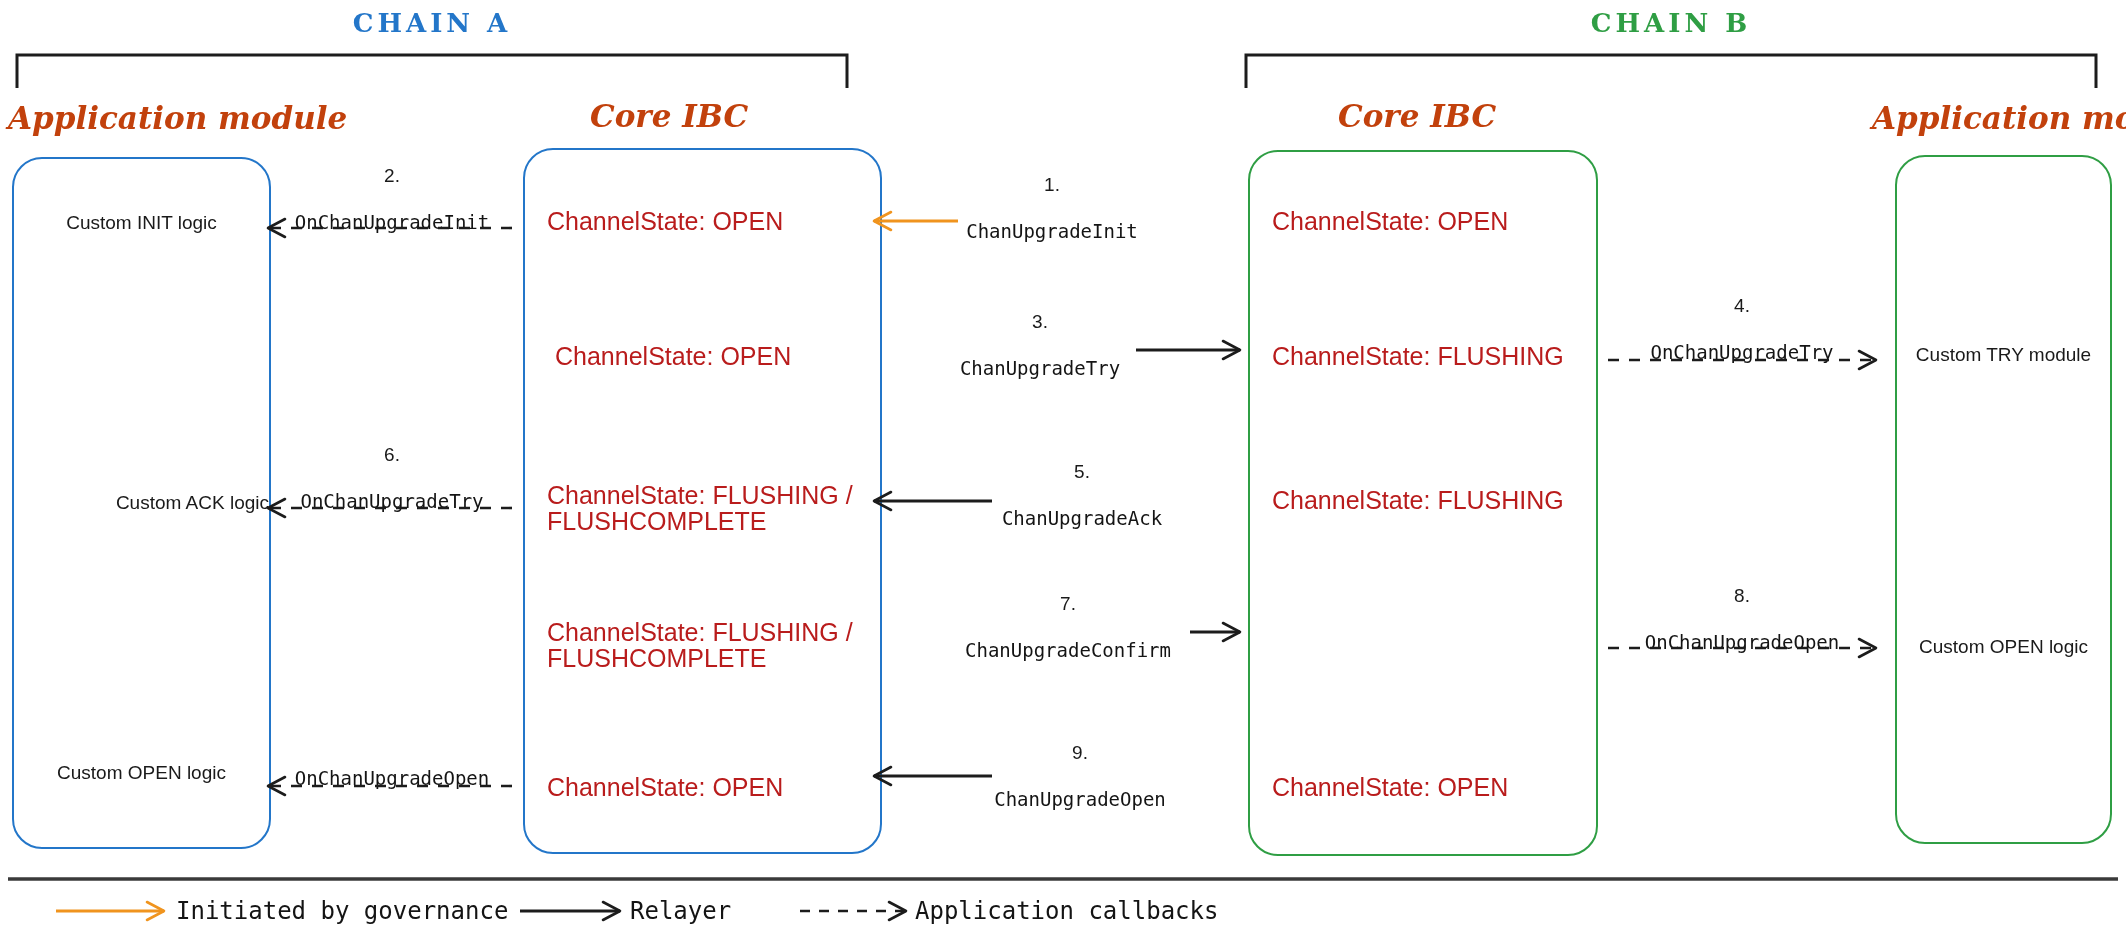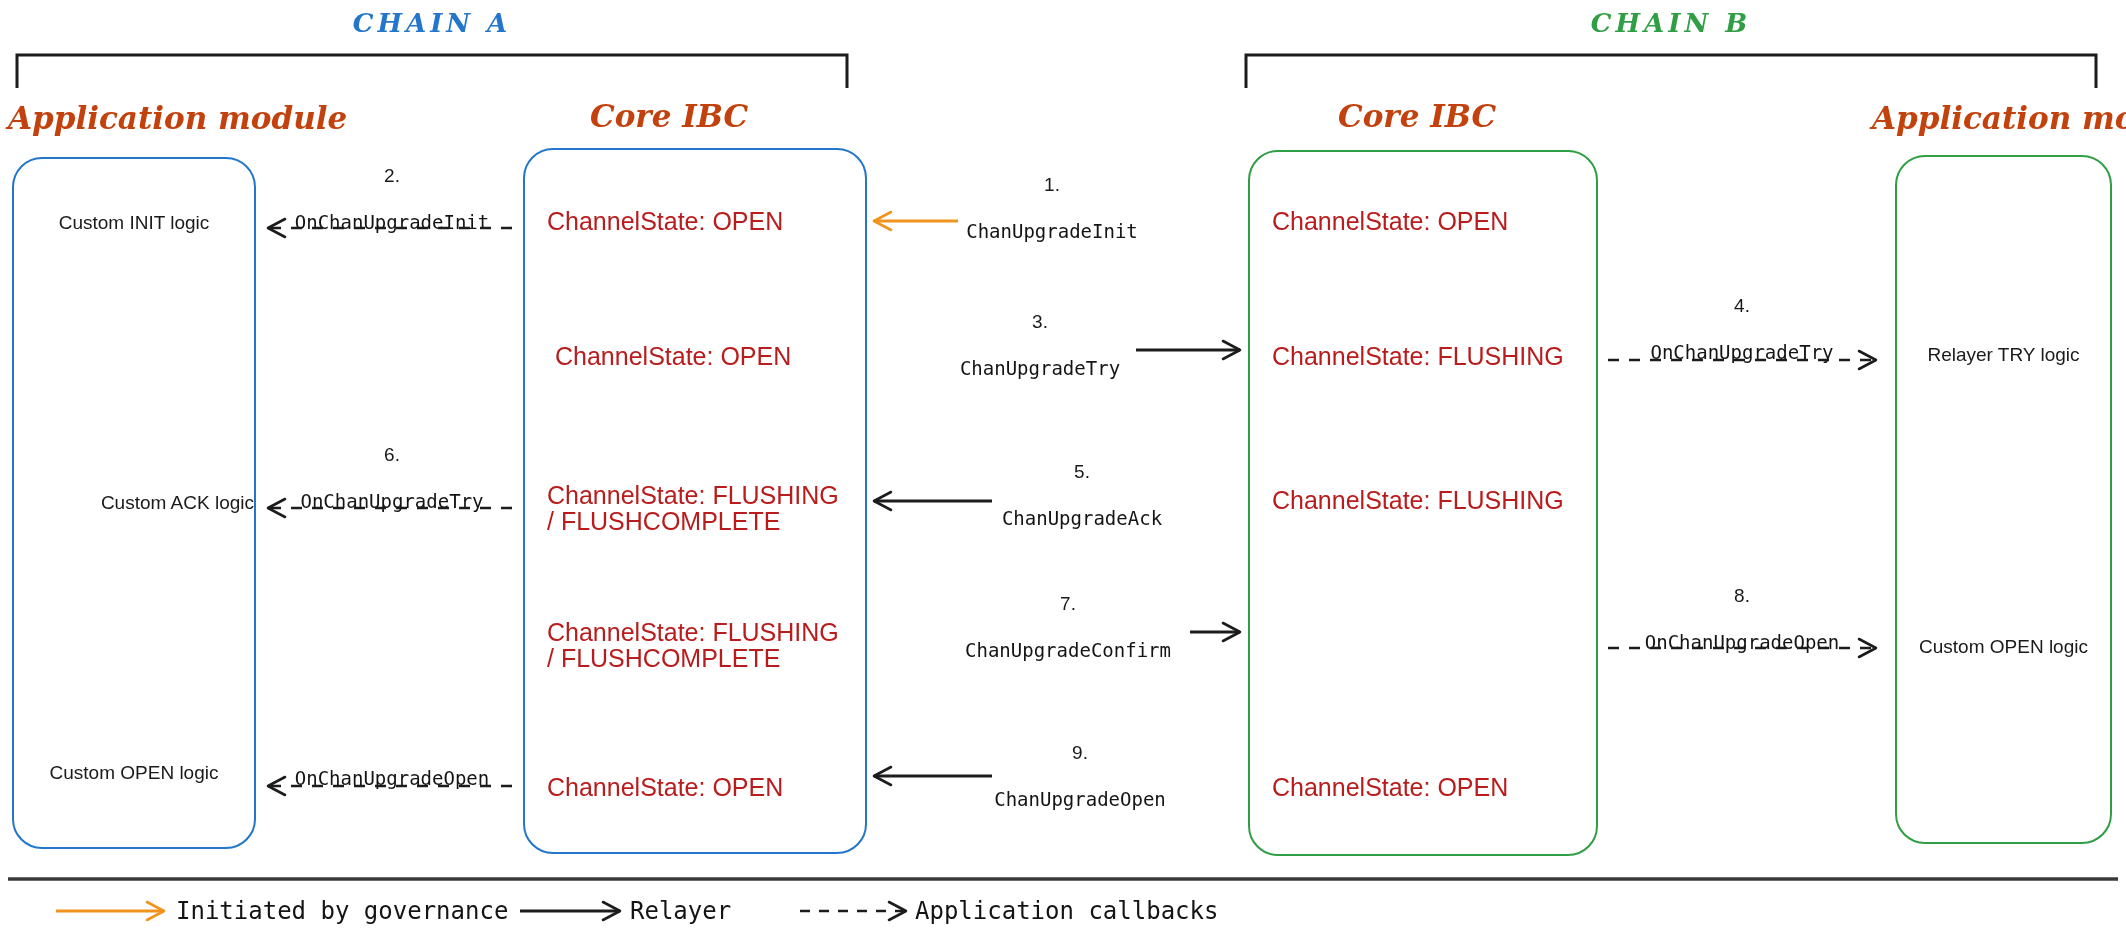--- a/index.html
+++ b/index.html
@@ -6,29 +6,29 @@
   .canvas{
     position:relative;width:2126px;height:933px;background:#ffffff;
     font-family:"Liberation Sans",sans-serif;color:#1c1c1c;overflow:hidden;
   }
   .abs{position:absolute;}
   .hand{
     font-family:"DejaVu Serif",serif;font-style:italic;font-weight:600;
     font-size:31px;color:#c2410c;white-space:nowrap;
   }
   .chain-label{
-    font-family:"DejaVu Serif",serif;font-style:italic;font-weight:700;
+    font-family:"DejaVu Serif",serif;font-weight:700;
     font-size:26px;letter-spacing:4px;white-space:nowrap;transform:translateX(-50%);
   }
   .chain-a-label{color:#2376c9;}
   .chain-b-label{color:#2f9e44;}
   .box{
     position:absolute;border:2.5px solid;border-radius:30px;background:#fff;
   }
-  .box.blue{border-color:#2376c9;}
+  .box.blue{border-color:#2376c9;padding-left:15px;}
   .box.green{border-color:#2f9e44;}
   .box-row{
     position:absolute;left:22px;right:14px;
     font-size:25px;line-height:26px;color:#b91c1c;
   }
   .app-row{
     position:absolute;left:0;right:0;text-align:center;
     font-size:19px;line-height:26px;color:#1a1a1a;
   }
   .msg{
@@ -73,21 +73,21 @@
   </div>
 
   <div class="box green" style="left:1248px;top:150px;width:346px;height:702px;">
     <div class="box-row" style="top:56px;">ChannelState: OPEN</div>
     <div class="box-row" style="top:191px;">ChannelState: FLUSHING</div>
     <div class="box-row" style="top:335px;">ChannelState: FLUSHING</div>
     <div class="box-row" style="top:622px;">ChannelState: OPEN</div>
   </div>
 
   <div class="box green" style="left:1895px;top:155px;width:213px;height:685px;">
-    <div class="app-row" style="top:185px;">Relayer TRY logic</div>
+    <div class="app-row" style="top:185px;">Custom TRY module</div>
     <div class="app-row" style="top:477px;">Custom OPEN logic</div>
   </div>
 
   <div class="msg" style="left:1052px;top:172px;">
     <div class="num">1.</div>
     <div class="lbl">ChanUpgradeInit</div>
   </div>
   <div class="msg" style="left:1040px;top:309px;">
     <div class="num">3.</div>
     <div class="lbl">ChanUpgradeTry</div>

